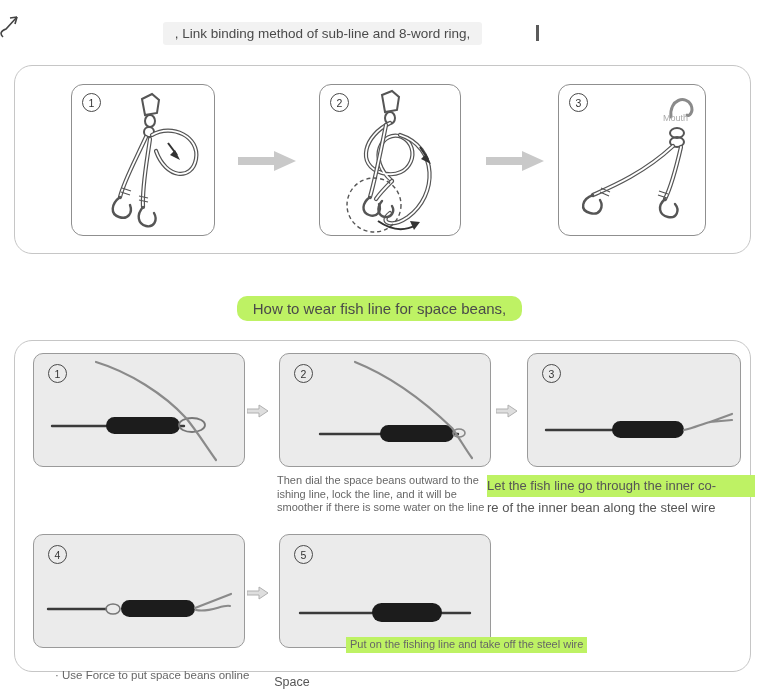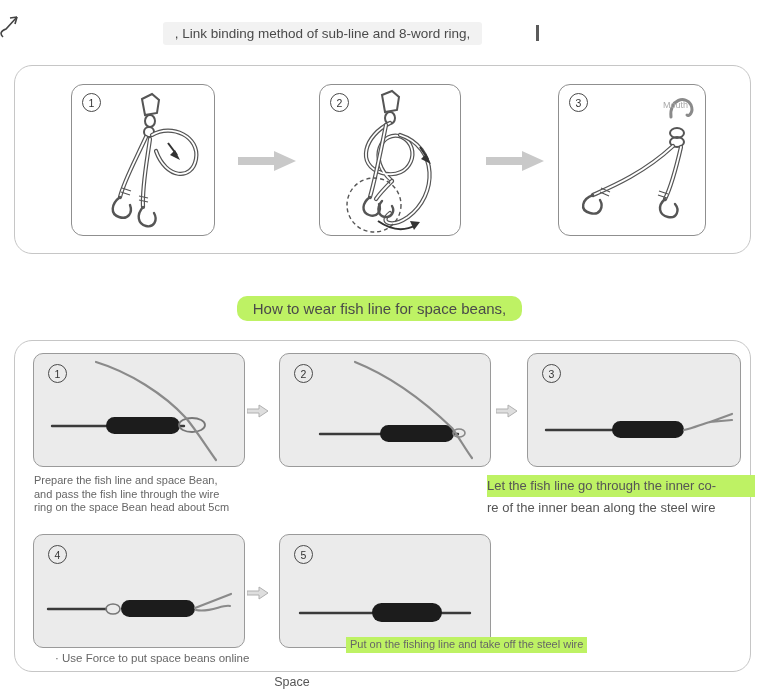--- a/index.html
+++ b/index.html
@@ -108,21 +108,21 @@
         <ellipse cx="118" cy="48" rx="7" ry="5" fill="none" stroke="#555" stroke-width="2"></ellipse>
         <ellipse cx="118" cy="57" rx="7" ry="5" fill="none" stroke="#555" stroke-width="2"></ellipse>
         <path class="rope" d="M114 61 C85 88 52 102 34 110"></path>
         <path class="rope-in" d="M114 61 C85 88 52 102 34 110"></path>
         <path class="rope" d="M122 62 C116 88 110 106 106 114"></path>
         <path class="rope-in" d="M122 62 C116 88 110 106 106 114"></path>
         <path class="hook" d="M34 110 c-11 4 -14 15 -3 18 c10 3 14 -6 10 -13"></path>
         <path class="hook" d="M106 114 c-8 7 -6 16 3 18 c9 2 12 -7 7 -13"></path>
         <path class="mark" d="M42 103 l9 4 M41 107 l9 4 M100 106 l9 3 M99 110 l9 3"></path>
       </svg>
-      <span class="abs mouth" style="left:104px;top:15px;">Mouth</span>
+      <span class="abs mouth" style="left:104px;top:28px;">Mouth</span>
     </div>
   </div>
 
   <div class="abs title2-row">
     <span class="title2-hl">How to wear fish line for space beans,</span>
   </div>
 
   <div id="bean-panel" class="abs panel">
 
     <div class="abs bean-card" style="left:18px;top:12px;">
@@ -156,23 +156,23 @@
     <div class="abs bean-card" style="left:512px;top:12px;width:212px;">
       <div class="abs badge" style="left:14px;top:10px;">3</div>
       <svg class="abs" style="left:0;top:0;" width="212" height="112" viewBox="0 0 212 112">
         <line class="wire" x1="18" y1="76" x2="140" y2="76"></line>
         <rect class="bean" x="84" y="67" width="72" height="17" rx="8.5"></rect>
         <path class="fish" d="M156 76 C166 74 174 70 182 68"></path>
         <path class="fish" d="M182 68 L204 60 M182 68 L204 66"></path>
       </svg>
     </div>
 
-    <div class="abs cap" style="left:19px;top:133px;width:230px;">Prepare the fish line and space Bean,
-and pass the fish line through the wire
-ring on the space Bean head about 5cm</div>
+    <div class="abs cap" style="left:262px;top:133px;width:240px;">Then dial the space beans outward to the
+ishing line, lock the line, and it will be
+smoother if there is some water on the line</div>
     <div class="abs cap-big" style="left:472px;top:134px;width:268px;">
       <div class="hl">Let the fish line go through the inner co-</div>
       <div>re of the inner bean along the steel wire</div>
     </div>
 
     <div class="abs bean-card" style="left:18px;top:193px;">
       <div class="abs badge" style="left:14px;top:10px;">4</div>
       <svg class="abs" style="left:0;top:0;" width="210" height="112" viewBox="0 0 210 112">
         <line class="wire" x1="14" y1="74" x2="72" y2="74"></line>
         <ellipse cx="79" cy="74" rx="7" ry="5" fill="none" stroke="#777" stroke-width="1.6"></ellipse>
@@ -187,18 +187,18 @@
     </svg>
 
     <div class="abs bean-card" style="left:264px;top:193px;">
       <div class="abs badge" style="left:14px;top:10px;">5</div>
       <svg class="abs" style="left:0;top:0;" width="210" height="112" viewBox="0 0 210 112">
         <line class="wire" x1="20" y1="78" x2="190" y2="78"></line>
         <rect class="bean" x="92" y="68" width="70" height="19" rx="9.5"></rect>
       </svg>
     </div>
 
-    <div class="abs cap" style="left:40px;top:311px;font-size:11.5px;">· Use Force to put space beans online</div>
+    <div class="abs cap" style="left:40px;top:328px;font-size:11.5px;">· Use Force to put space beans online</div>
     <div class="abs space-beans" style="left:251px;top:300px;margin-top:32px;">Space beans</div>
     <div class="abs cap hl" style="left:331px;top:296px;padding:1px 4px;">Put on the fishing line and take off the steel wire</div>
   </div>
 
 </div>
 
 </body></html>

